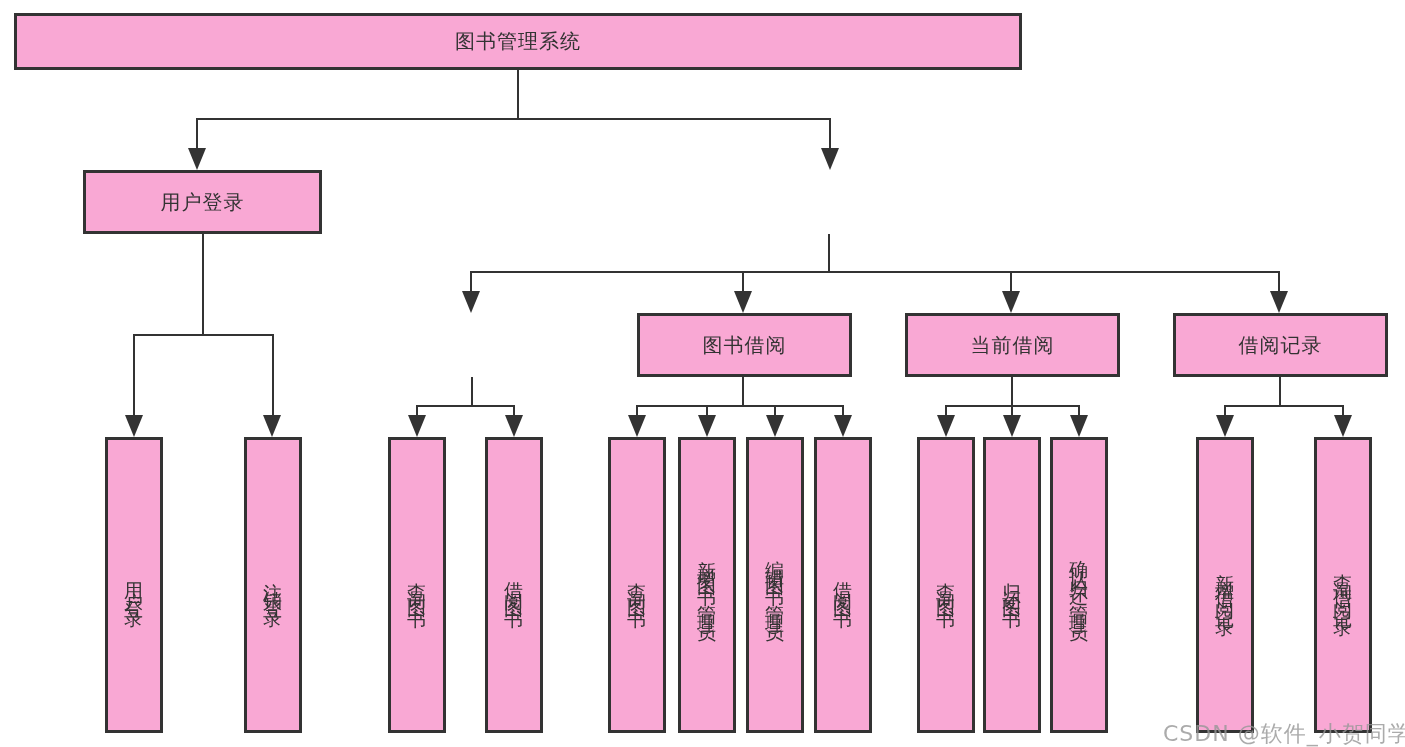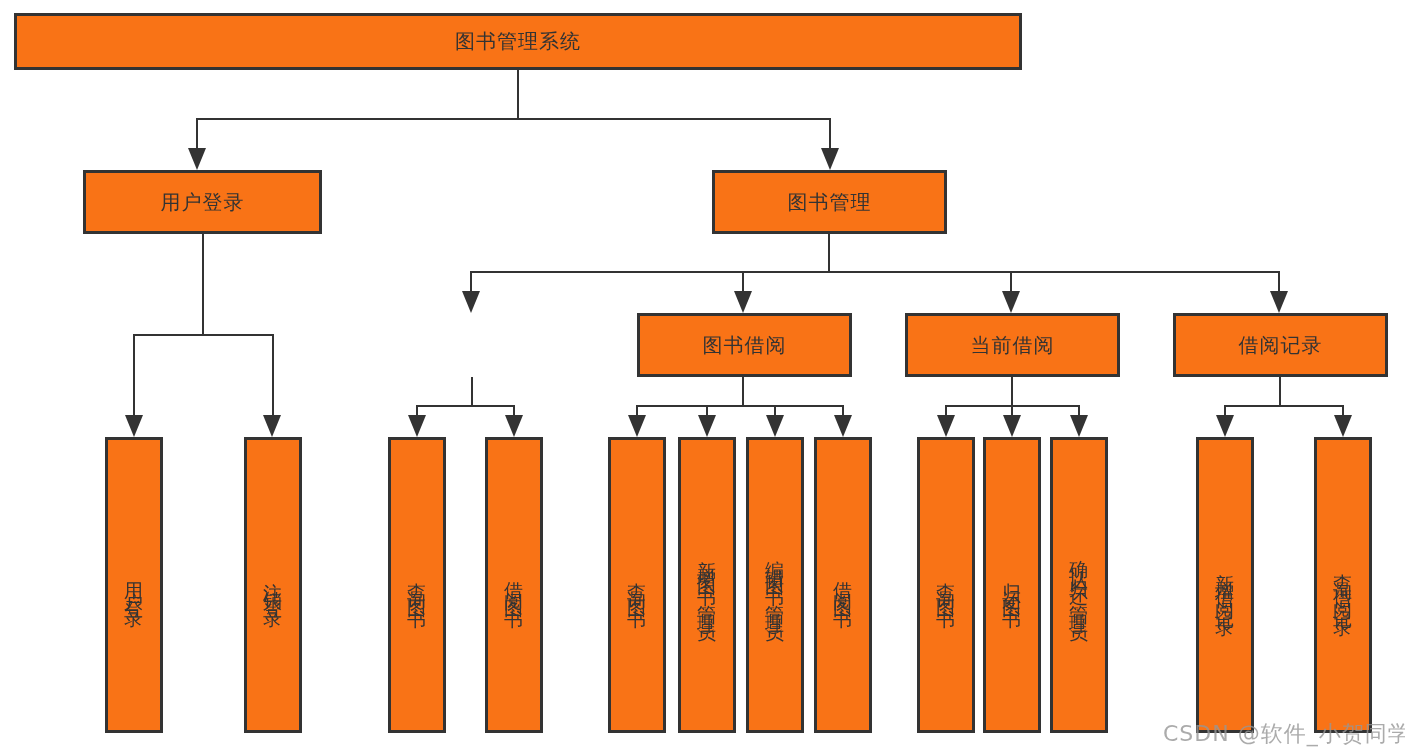--- a/index.html
+++ b/index.html
@@ -9,21 +9,21 @@
     height: 747px;
     background: #ffffff;
     font-family: "DejaVu Sans", "Liberation Sans", sans-serif;
     color: #333333;
     overflow: hidden;
   }
   .box {
     position: absolute;
     box-sizing: border-box;
     border: 3px solid #333333;
-    background: #f97316;
+    background: #f9a8d4;
     display: flex;
     align-items: center;
     justify-content: center;
   }
   .hl {                      
     font-size: 20px;
     letter-spacing: 1px;
     white-space: nowrap;
     color: #333333;
   }
@@ -60,23 +60,20 @@
 <body>
 
 <div id="canvas">
 
   <div class="box" style="left:14px; top:13px; width:1008px; height:57px;">
     <span class="hl">图书管理系统</span>
   </div>
 
   <div class="box" style="left:83px; top:170px; width:239px; height:64px;">
     <span class="hl">用户登录</span>
-  </div>
-  <div class="box" style="left:712px; top:170px; width:235px; height:64px;">
-    <span class="hl">图书管理</span>
   </div>
 
   <div class="box" style="left:905px; top:313px; width:215px; height:64px;">
     <span class="hl">当前借阅</span>
   </div>
   <div class="box" style="left:637px; top:313px; width:215px; height:64px;">
     <span class="hl">图书借阅</span>
   </div>
   <div class="box" style="left:1173px; top:313px; width:215px; height:64px;">
     <span class="hl">借阅记录</span>

